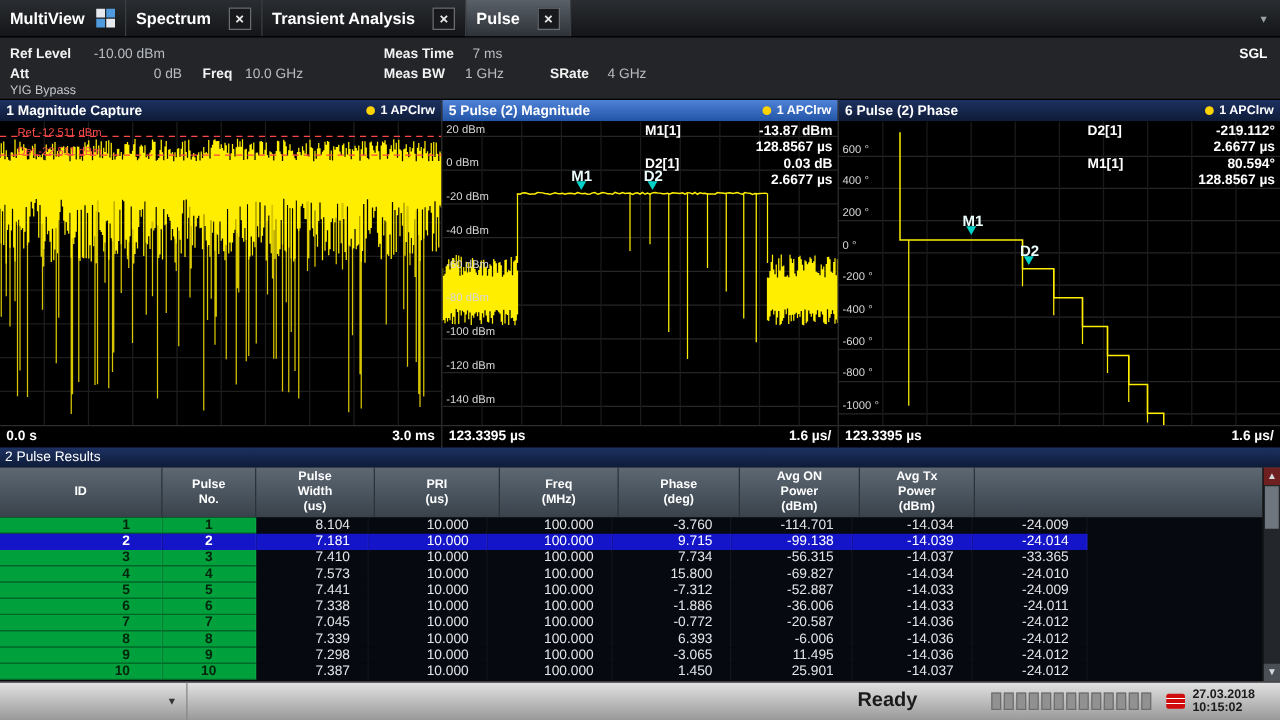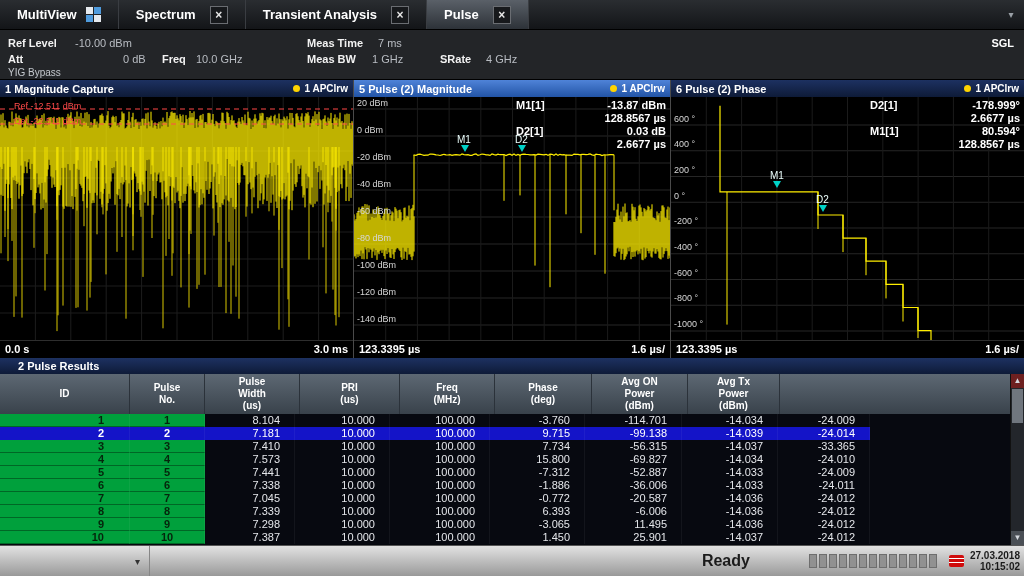--- a/index.html
+++ b/index.html
@@ -1,21 +1,21 @@
 <!DOCTYPE html>
 <html><head>
 <meta charset="utf-8">
 <style>
   *{margin:0;padding:0;box-sizing:border-box}
   body{background:#2a2a2a;font-family:"Liberation Sans",sans-serif}
   .screen{position:relative;width:1024px;height:576px;background:#000;overflow:hidden}
 
   
   .tabbar{position:absolute;top:0;left:0;width:100%;height:30px;background:linear-gradient(#2a2d31,#131518);display:flex;align-items:stretch;color:#fff;border-bottom:1px solid #000}
-  .tab{display:flex;align-items:center;padding:0 17px;border-right:1px solid #3a3d42;font-size:13px;font-weight:bold;white-space:nowrap}
+  .tab{display:flex;align-items:center;padding:0 8px;border-right:1px solid #3a3d42;font-size:13px;font-weight:bold;white-space:nowrap}
   .tab.active{background:linear-gradient(#5a6068,#2d3238)}
   .tab .x{margin-left:14px;width:18px;height:18px;border:1px solid #6a6d72;background:#17191c;color:#e8e8e8;font-size:12px;line-height:16px;text-align:center}
   .mv-icon{display:inline-grid;grid-template-columns:7px 7px;grid-template-rows:7px 7px;gap:1px;margin-left:9px}
   .mv-icon i{background:#e6eaef;display:block}
   .mv-icon i:nth-child(2),.mv-icon i:nth-child(3){background:#4f9bdd}
   .tab-spacer{flex:1}
   .tab-caret{width:26px;display:flex;align-items:center;justify-content:center;color:#9aa0a6;font-size:10px}
 
   
   .settings{position:absolute;top:30px;left:0;width:100%;height:50px;background:#232528;font-size:11px;border-bottom:1px solid #000}
@@ -39,26 +39,26 @@
   .pbadge .dot{width:7px;height:7px;border-radius:50%;background:#ffd400}
   .plot{position:relative;height:243px;background:#000;overflow:hidden}
   .plot svg{position:absolute;left:0;top:0}
   .ylab{position:absolute;left:3px;color:#d6d6d6;font-size:9px;z-index:3;white-space:nowrap}
   .redlab{position:absolute;left:14px;color:#ff4a4a;font-size:9px;z-index:4;white-space:nowrap}
   .xaxis{height:17px;background:#000;border-top:1px solid #2e2e2e;display:flex;justify-content:space-between;align-items:center;padding:0 5px;color:#fff;font-size:11px;font-weight:bold}
   .readout{position:absolute;top:2px;right:4px;width:150px;z-index:5;font-size:11px;font-weight:bold;color:#fff}
   .readout .mrow{display:flex;height:13px;line-height:13px}
   .readout .mname{margin-right:auto}
   .readout .mval{margin-left:auto}
-  .mklabel{position:absolute;z-index:5;color:#ecfffd;font-size:10px;font-weight:normal}
+  .mklabel{position:absolute;z-index:5;color:#ecfffd;font-size:12px;font-weight:bold}
   .mktri{position:absolute;z-index:5;width:0;height:0;border-left:4px solid transparent;border-right:4px solid transparent;border-top:7px solid #00d2c8}
 
   
   .results{position:absolute;top:358px;left:0;width:1024px;height:187px;background:#05070e}
-  .rtitle{height:16px;background:linear-gradient(#1d3161,#0e1b38);color:#fff;font-size:11px;font-weight:bold;line-height:16px;padding-left:18px}
+  .rtitle{height:16px;background:linear-gradient(#1d3161,#0e1b38);color:#fff;font-size:11px;font-weight:normal;line-height:16px;padding-left:4px}
   .rhead{display:flex;height:40px;background:linear-gradient(#5d6873,#39424b)}
   .rcol{display:flex;flex-direction:column;justify-content:center;align-items:center;color:#fff;font-size:10px;line-height:12px;font-weight:bold;border-right:1px solid #2b323a;text-align:center}
   .rbody{position:relative}
   .rrow{display:flex;height:13px;line-height:13px;font-size:11px;color:#e4e6ea;background:#070910}
   .rcell{border-right:1px solid rgba(255,255,255,0.05);overflow:hidden;white-space:nowrap}
   .num{text-align:right;padding-right:14px}
   .c0{width:130px}.c1{width:75px}.c2{width:90px}.c3{width:95px}.c4{width:100px}
   .c5{width:95px}.c6{width:97px}.c7{width:96px}.c8{width:92px}
   .cfill{flex:1;border-right:none}
   .idc{background:#00a03c;color:#05250c;font-weight:bold;border-bottom:1px solid rgba(0,0,0,.35)}
@@ -71,21 +71,21 @@
   .sthumb{height:34px;background:#70767e;margin:1px}
   .strack{flex:1}
 
   
   .statusbar{position:absolute;left:0;top:545px;width:1024px;height:31px;background:linear-gradient(#e2e2e2,#999);display:flex;align-items:center;color:#1b1b1b;border-top:1px solid #555}
   .sb-dd{width:150px;height:100%;border-right:1px solid #868686;display:flex;align-items:center;justify-content:flex-end;padding-right:9px;color:#333;font-size:10px}
   .sb-ready{margin-left:auto;font-size:16px;font-weight:bold;margin-right:59px}
   .sb-progress{display:flex;gap:2px;margin-right:12px;align-items:center}
   .sb-progress i{width:8px;height:14px;background:#919191;border:1px solid #6e6e6e;display:block}
   .sb-cal{width:15px;height:12px;border-radius:2px;margin-right:6px;background:linear-gradient(#d00c0c 0 3px,#fff 3px 4px,#d00c0c 4px 7px,#fff 7px 8px,#d00c0c 8px 100%)}
-  .sb-dt{text-align:right;font-size:10px;font-weight:bold;line-height:11px;padding-right:4px}
+  .sb-dt{font-size:10px;font-weight:bold;line-height:11px;padding-right:20px}
 </style>
 </head>
 <body>
 
 <div class="screen">
 
   <div class="tabbar">
     <div class="tab">
       <span>MultiView</span>
       <span class="mv-icon">
@@ -277,21 +277,21 @@
         <span class="ylab" style="top:68px">200 °</span>
         <span class="ylab" style="top:94px">0 °</span>
         <span class="ylab" style="top:119px">-200 °</span>
         <span class="ylab" style="top:145px">-400 °</span>
         <span class="ylab" style="top:171px">-600 °</span>
         <span class="ylab" style="top:196px">-800 °</span>
         <span class="ylab" style="top:222px">-1000 °</span>
         <div class="readout">
           <div class="mrow">
               <span class="mname">D2[1]</span>
-              <span class="mval">-178.999°</span>
+              <span class="mval">-219.112°</span>
             </div>
           <div class="mrow">
               <span class="mval">2.6677 µs</span>
             </div>
           <div class="mrow">
               <span class="mname">M1[1]</span>
               <span class="mval">80.594°</span>
             </div>
           <div class="mrow">
               <span class="mval">128.8567 µs</span>

